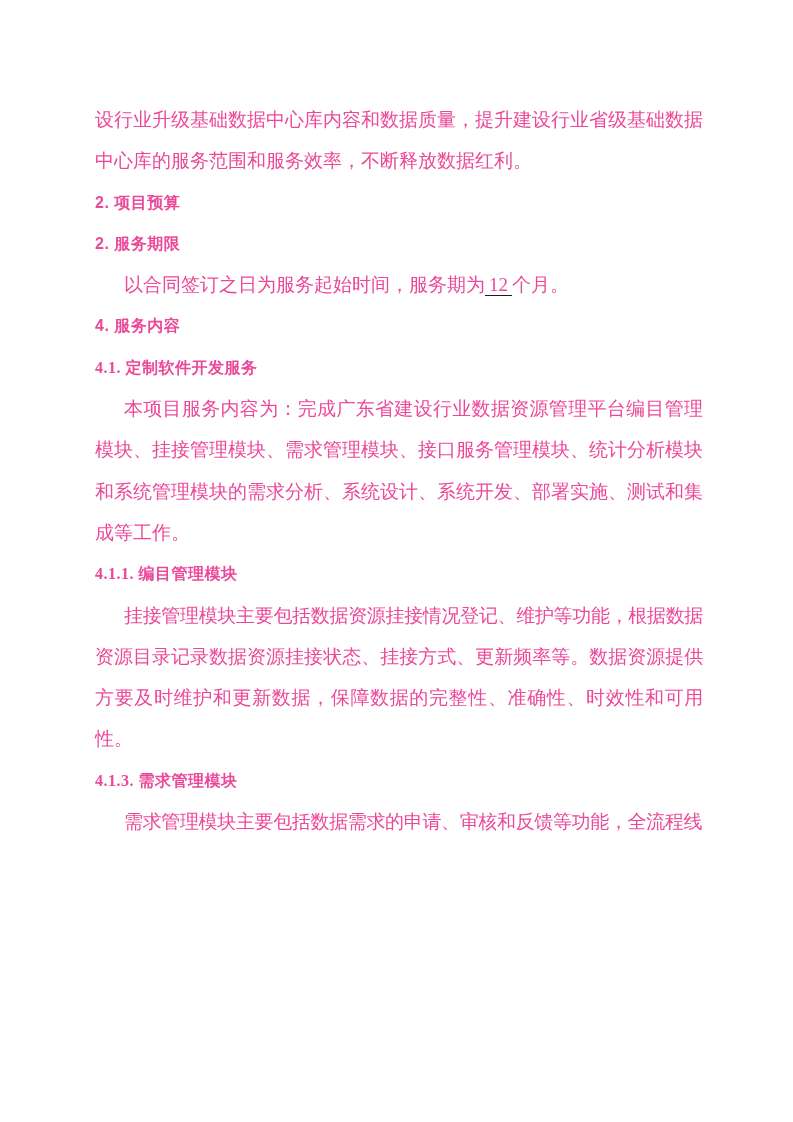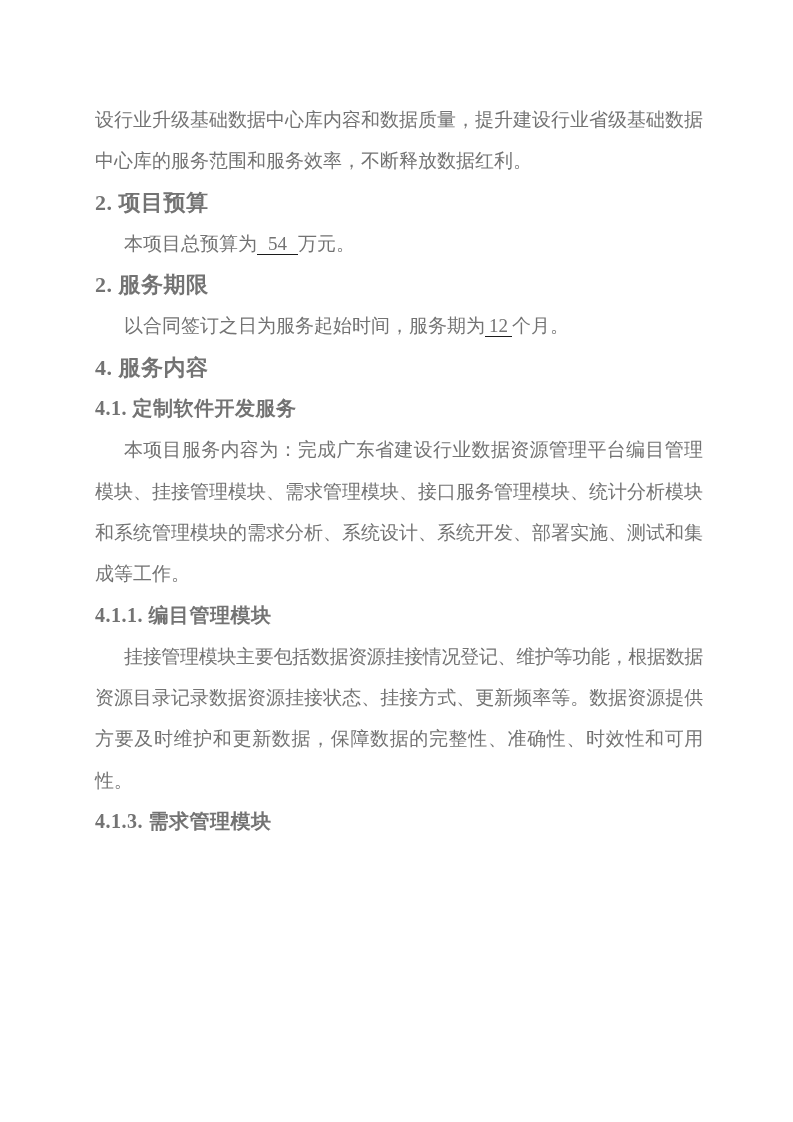--- a/index.html
+++ b/index.html
@@ -7,21 +7,21 @@
     padding: 0;
     background: #ffffff;
   }
   .page {
     position: relative;
     width: 793px;
     height: 1122px;
     background: #ffffff;
     overflow: hidden;
     font-family: "Liberation Serif", "DejaVu Serif", serif;
-    color: #737373;
+    color: #ec4899;
   }
   .content {
     position: absolute;
     top: 99px;
     left: 95px;
     width: 608px;
   }
   .content > * {
     margin: 0;
     padding: 0;
@@ -34,64 +34,64 @@
     word-break: normal;
     overflow-wrap: break-word;
   }
   p.body.indent {
     text-indent: 29px;
   }
   p.body.squeeze {
     letter-spacing: -0.35px;
   }
   h2.h1 {
-    font-family: Liberation Serif, serif;
-    font-size: 22px;
+    font-family: Liberation Sans, sans-serif;
+    font-size: 16px;
     font-weight: bold;
     line-height: 41.3px;
     letter-spacing: 0.5px;
   }
   h3.h2 {
     font-family: "Liberation Serif", "DejaVu Serif", serif;
-    font-size: 20px;
+    font-size: 16px;
     font-weight: bold;
     line-height: 41.3px;
     letter-spacing: 0.5px;
   }
   .underlined {
     border-bottom: 1.5px solid #1c1c1c;
   }
   .pad-sm { padding: 0 11px; }
   .pad-md { padding: 0 4px; }
 </style>
 </head>
 <body>
 
 <div class="page">
   <div class="content">
 
     <p class="body">设行业升级基础数据中心库内容和数据质量，提升建设行业省级基础数据中心库的服务范围和服务效率，不断释放数据红利。</p>
 
     <h2 class="h1">2. 项目预算</h2>
 
-    <p class="body indent"><span>本项目总预算为</span><span class="underlined pad-sm">54</span><span>万元。</span></p>
 
     <h2 class="h1">2. 服务期限</h2>
 
     <p class="body indent"><span>以合同签订之日为服务起始时间，服务期为</span><span class="underlined pad-md">12</span><span>个月。</span></p>
 
     <h2 class="h1">4. 服务内容</h2>
 
     <h3 class="h2">4.1. 定制软件开发服务</h3>
 
     <p class="body indent">本项目服务内容为：完成广东省建设行业数据资源管理平台编目管理模块、挂接管理模块、需求管理模块、接口服务管理模块、统计分析模块和系统管理模块的需求分析、系统设计、系统开发、部署实施、测试和集成等工作。</p>
 
     <h3 class="h2">4.1.1. 编目管理模块</h3>
 
 
 
     <p class="body indent squeeze">挂接管理模块主要包括数据资源挂接情况登记、维护等功能，根据数据资源目录记录数据资源挂接状态、挂接方式、更新频率等。数据资源提供方要及时维护和更新数据，保障数据的完整性、准确性、时效性和可用性。</p>
 
     <h3 class="h2">4.1.3. 需求管理模块</h3>
 
+    <p class="body indent squeeze">需求管理模块主要包括数据需求的申请、审核和反馈等功能，全流程线</p>
 
   </div>
 </div>
 
 </body></html>

